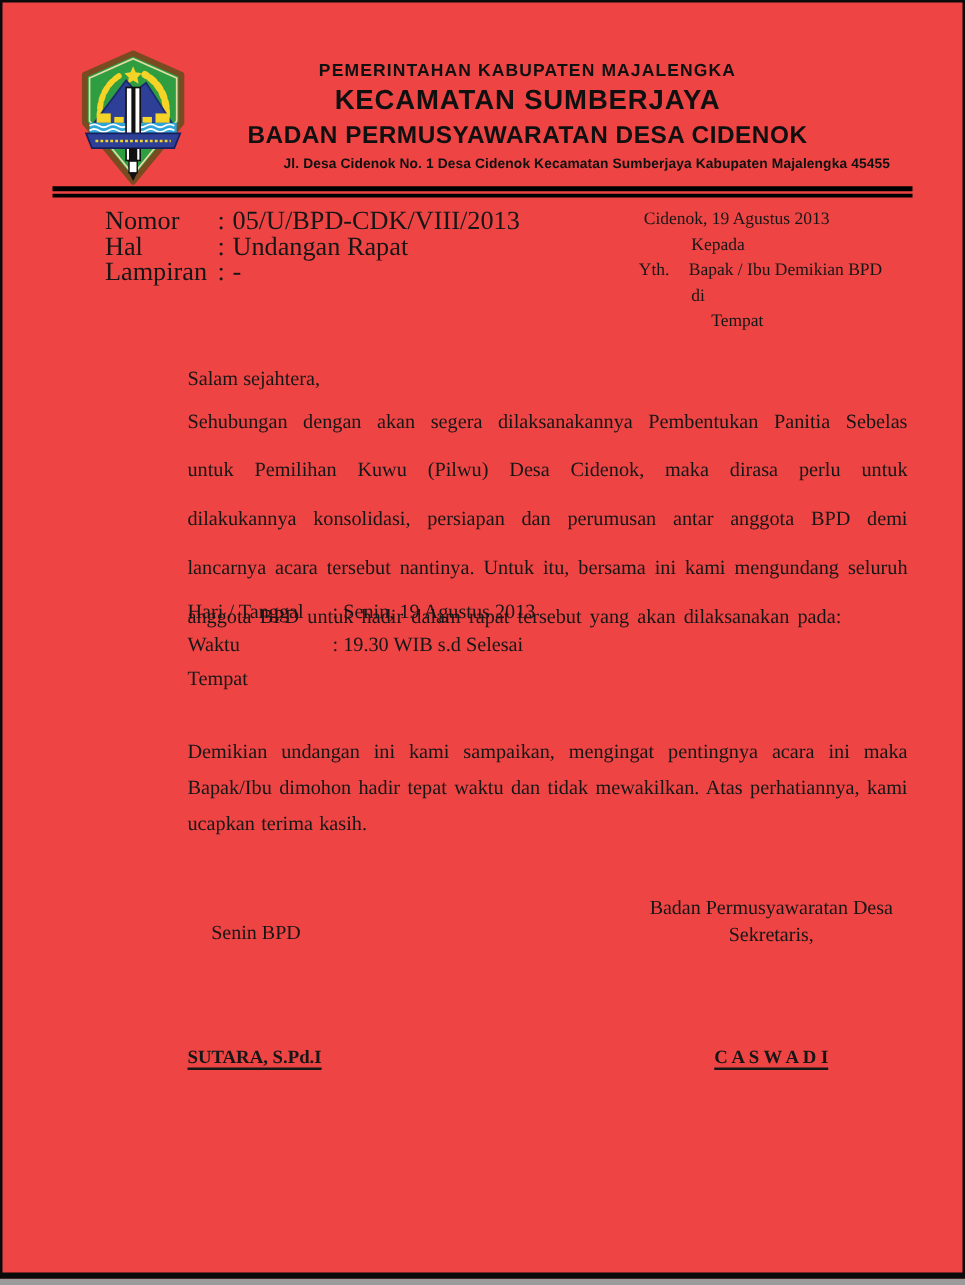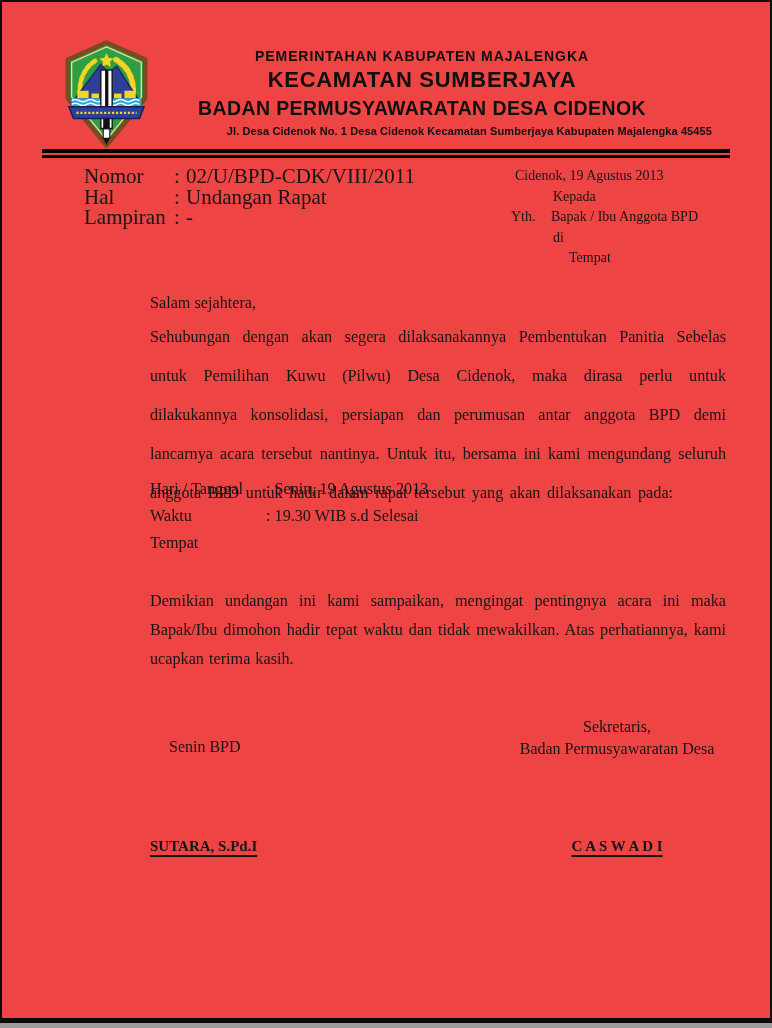--- a/index.html
+++ b/index.html
@@ -123,40 +123,40 @@
 
   <div class="rule">
     <div class="rule-a"></div>
     <div class="rule-b"></div>
   </div>
 
   <div class="meta-left">
     <div class="meta-row">
       <span class="m-label">Nomor</span>
       <span class="m-colon">:</span>
-      <span class="m-value">02/U/BPD-CDK/VIII/2011</span>
+      <span class="m-value">05/U/BPD-CDK/VIII/2013</span>
     </div>
     <div class="meta-row">
       <span class="m-label">Hal</span>
       <span class="m-colon">:</span>
       <span class="m-value">Undangan Rapat</span>
     </div>
     <div class="meta-row">
       <span class="m-label">Lampiran</span>
       <span class="m-colon">:</span>
       <span class="m-value">-</span>
     </div>
   </div>
 
   <div class="addr-block">
     <div class="a-date">Cidenok, 19 Agustus 2013</div>
     <div class="a-kepada">Kepada</div>
     <div class="a-yth-row">
       <span class="a-yth">Yth.</span>
-      <span>Bapak / Ibu Anggota BPD</span>
+      <span>Bapak / Ibu Demikian BPD</span>
     </div>
     <div class="a-di">di</div>
     <div class="a-tempat">Tempat</div>
   </div>
 
   <div class="salutation">Salam sejahtera,</div>
   <div class="para1">Sehubungan dengan akan segera dilaksanakannya Pembentukan Panitia Sebelas untuk Pemilihan Kuwu (Pilwu) Desa Cidenok, maka dirasa perlu untuk dilakukannya konsolidasi, persiapan dan perumusan antar anggota BPD demi lancarnya acara tersebut nantinya. Untuk itu, bersama ini kami mengundang seluruh anggota BPD untuk hadir dalam rapat tersebut yang akan dilaksanakan pada:</div>
 
   <div class="details">
     <div class="d-row">
@@ -168,22 +168,22 @@
       <span class="d-value">: 19.30 WIB s.d Selesai</span>
     </div>
     <div class="d-row">
       <span class="d-label">Tempat</span>
     </div>
   </div>
 
   <div class="para2">Demikian undangan ini kami sampaikan, mengingat pentingnya acara ini maka Bapak/Ibu dimohon hadir tepat waktu dan tidak mewakilkan. Atas perhatiannya, kami ucapkan terima kasih.</div>
 
   <div class="sig-right-org">
+    <div>Badan Permusyawaratan Desa</div>
     <div>Sekretaris,</div>
-    <div>Badan Permusyawaratan Desa</div>
   </div>
   <div class="sig-left-title">Senin BPD</div>
 
   <div class="sig-left-name sig-name">SUTARA, S.Pd.I</div>
   <div class="sig-right-name sig-name">C A S W A D I</div>
 
 </div>
 <div class="scan-edge"></div>
 
 </body></html>

